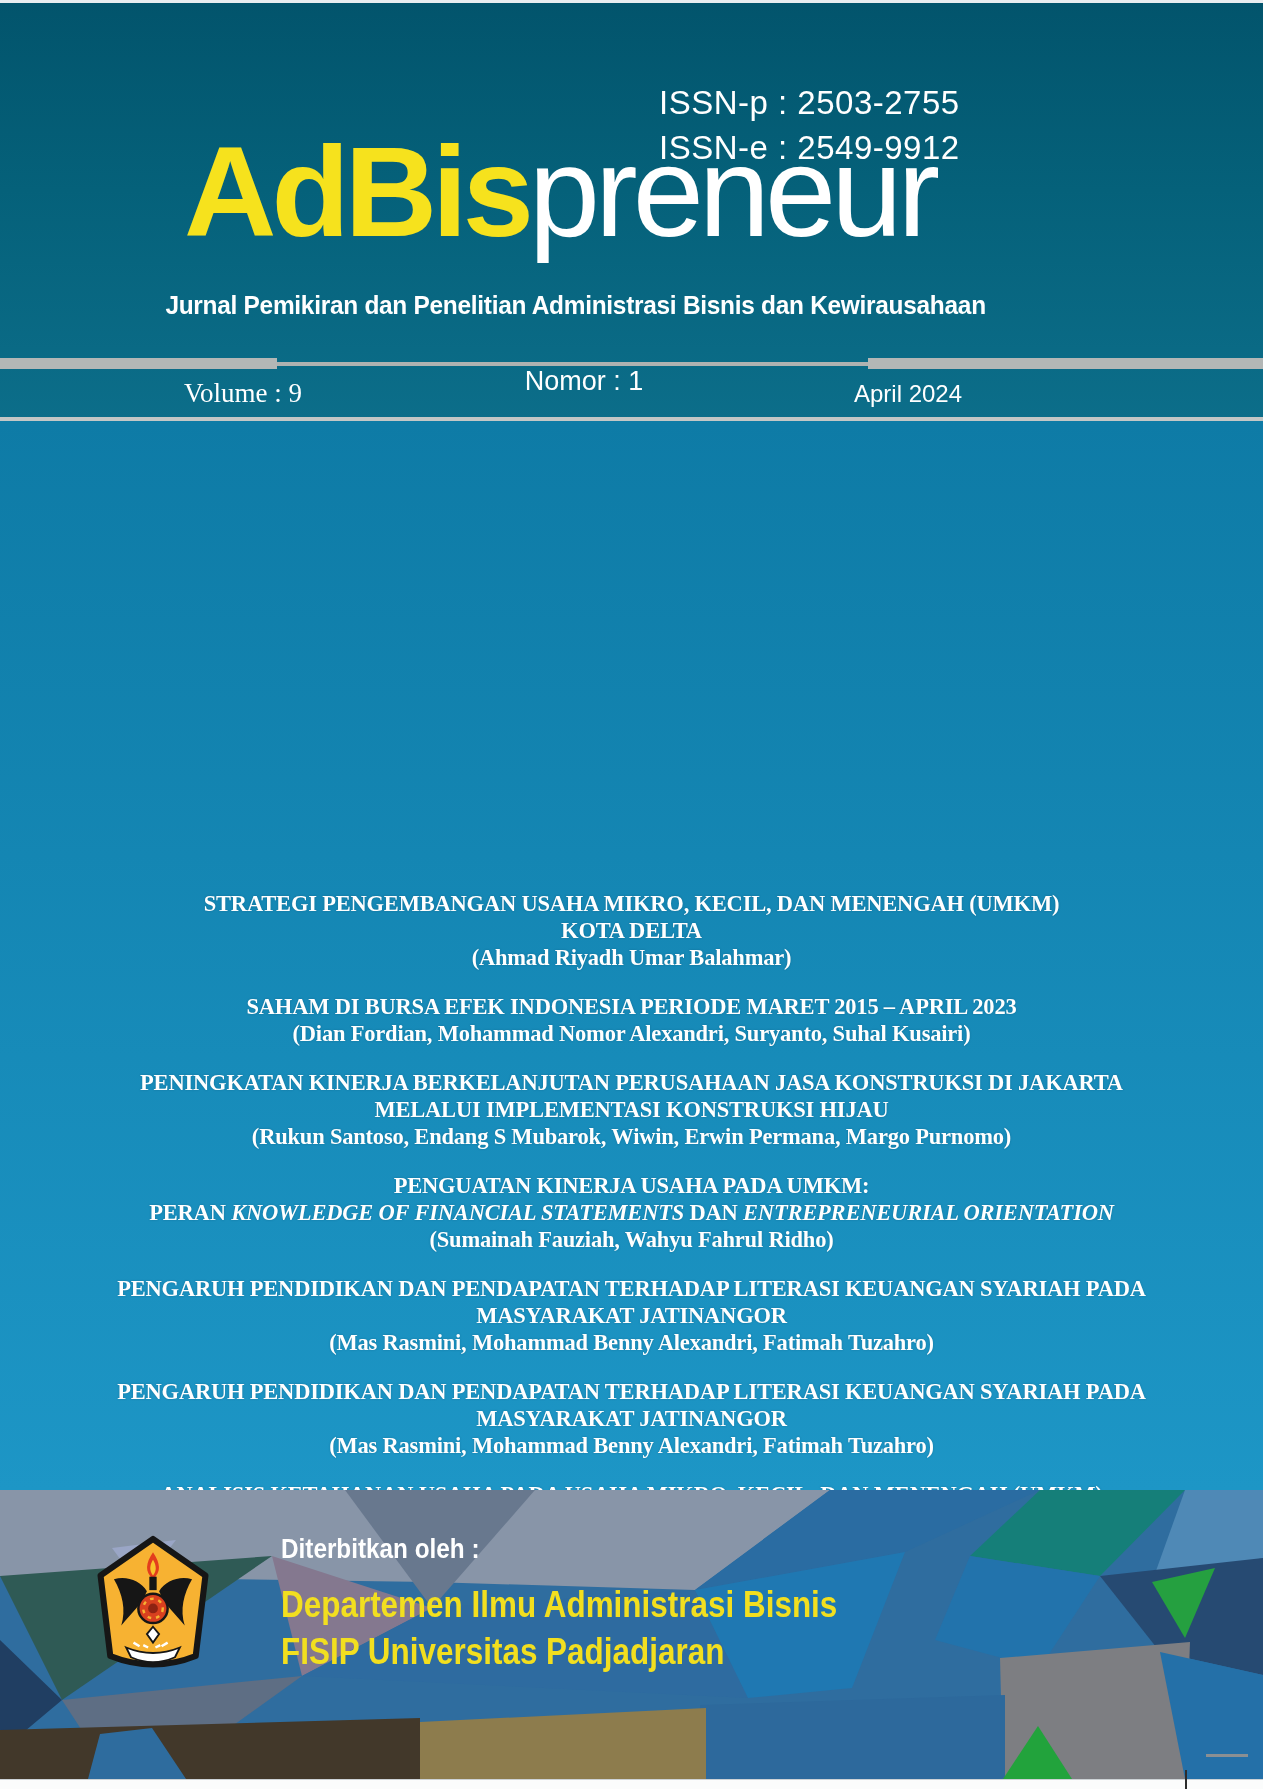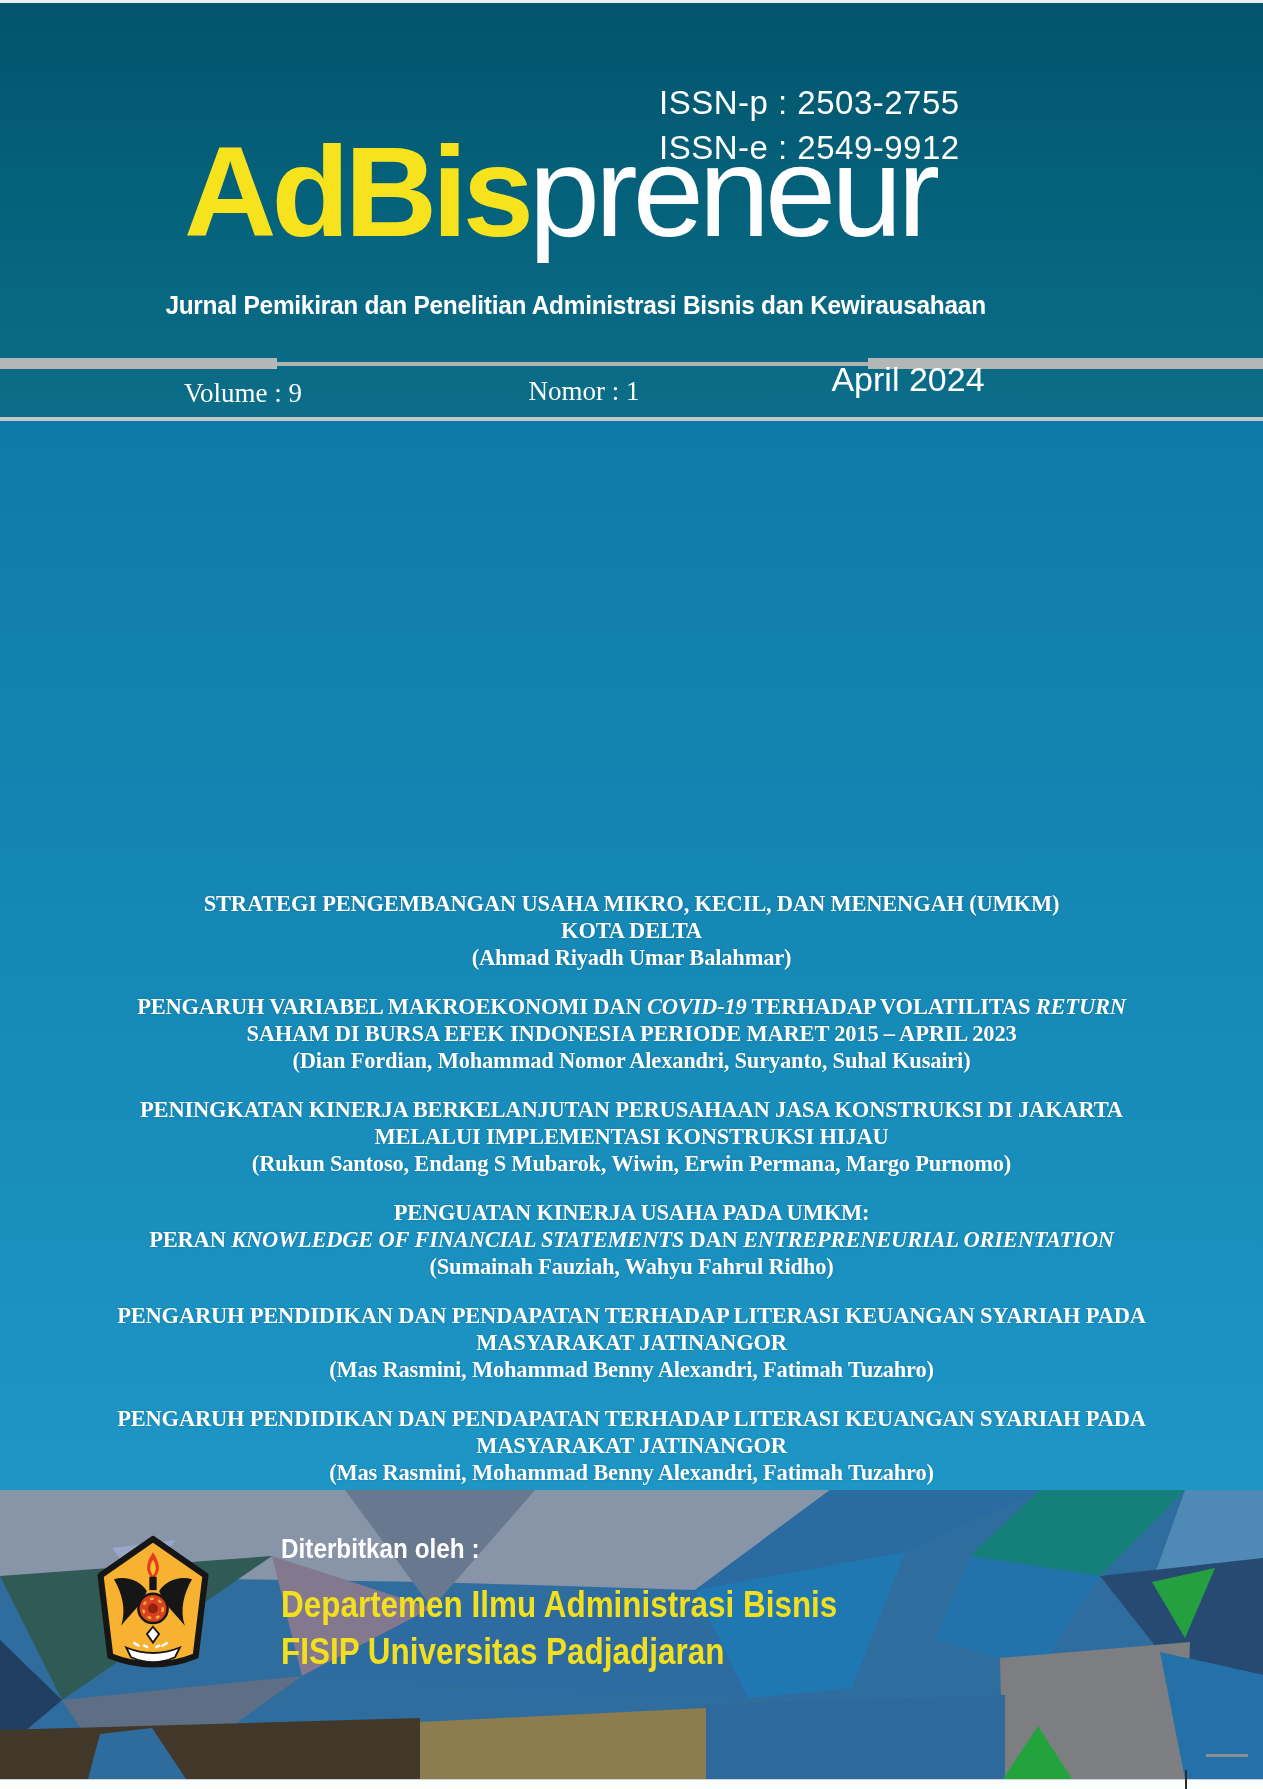--- a/index.html
+++ b/index.html
@@ -18,22 +18,22 @@
   .logo .p2{color:#ffffff;font-weight:400;}
   .subtitle{position:absolute;left:-18px;top:290px;width:1263px;text-align:center;
             color:#ffffff;font-size:26px;font-weight:700;letter-spacing:-.3px;
             transform:scaleX(.94);transform-origin:left;}
   .vol-line-thin{position:absolute;top:362px;left:0;width:1263px;height:4px;background:#aeb2b1;}
   .vol-line-thick-l{position:absolute;top:358px;left:0;width:277px;height:11px;background:#b3b7b6;}
   .vol-line-thick-r{position:absolute;top:358px;left:868px;width:395px;height:11px;background:#b3b7b6;}
   .band-bottom-line{position:absolute;top:417px;left:0;width:1263px;height:4px;background:#c3c7c6;}
   .vol-item{position:absolute;color:#ffffff;font-size:27px;text-align:center;white-space:nowrap;}
   .vol-volume{left:143px;top:378px;width:200px;font-family:Liberation Serif, serif;}
-  .vol-nomor{left:484px;top:376px;width:200px;font-family:Liberation Serif, serif;}
-  .vol-date{left:788px;top:360px;width:240px;font-size:34px;}
+  .vol-nomor{left:484px;top:366px;width:200px;}
+  .vol-date{left:788px;top:380px;width:240px;font-size:24px;}
 
   
   .articles-band{position:absolute;top:421px;left:0;width:1263px;height:1069px;
                  background:linear-gradient(180deg,#0e7ba6 0%,#1d96c6 100%);}
   .article-list{position:absolute;top:469px;left:61px;width:1141px;
                 display:flex;flex-direction:column;gap:22px;text-align:center;
                 color:#ffffff;font-family:"Liberation Serif",serif;font-weight:700;
                 font-size:22.5px;line-height:27px;letter-spacing:-.2px;}
   .article .t-line i{font-style:italic;}
   .article .authors{font-weight:700;}
@@ -85,21 +85,20 @@
   </div>
 
   <div class="articles-band">
     <div class="article-list">
         <div class="article">
           <div class="t-line"><span>STRATEGI PENGEMBANGAN USAHA MIKRO, KECIL, DAN MENENGAH (UMKM)</span></div>
           <div class="t-line"><span>KOTA DELTA</span></div>
           <div class="authors">(Ahmad Riyadh Umar Balahmar)</div>
         </div>
         <div class="article">
-          <div class="t-line"><span>PENGARUH VARIABEL MAKROEKONOMI DAN </span><i>COVID-19</i><span> TERHADAP VOLATILITAS </span><i>RETURN</i></div>
           <div class="t-line"><span>SAHAM DI BURSA EFEK INDONESIA PERIODE MARET 2015 – APRIL 2023</span></div>
           <div class="authors">(Dian Fordian, Mohammad Nomor Alexandri, Suryanto, Suhal Kusairi)</div>
         </div>
         <div class="article">
           <div class="t-line"><span>PENINGKATAN KINERJA BERKELANJUTAN PERUSAHAAN JASA KONSTRUKSI DI JAKARTA</span></div>
           <div class="t-line"><span>MELALUI IMPLEMENTASI KONSTRUKSI HIJAU</span></div>
           <div class="authors">(Rukun Santoso, Endang S Mubarok, Wiwin, Erwin Permana, Margo Purnomo)</div>
         </div>
         <div class="article">
           <div class="t-line"><span>PENGUATAN KINERJA USAHA PADA UMKM:</span></div>

